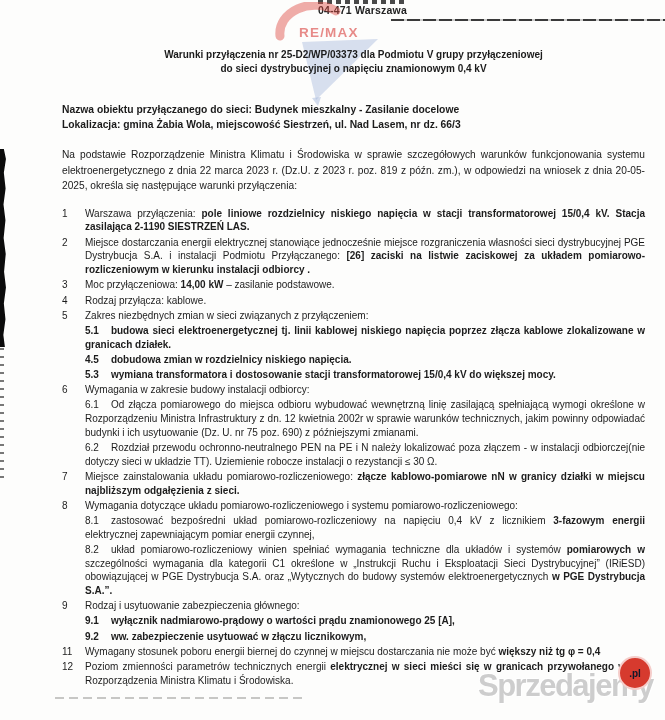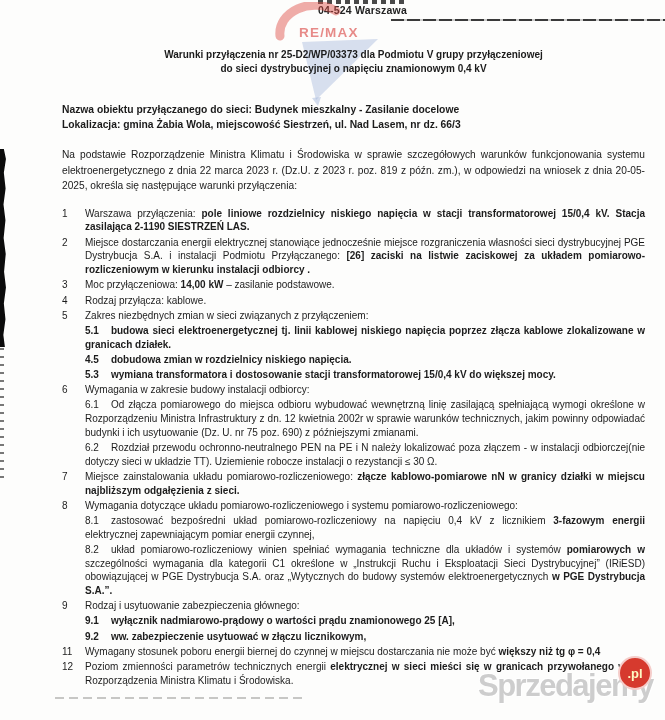--- a/index.html
+++ b/index.html
@@ -72,31 +72,31 @@
   .site-watermark-text{
     font-size:31px;font-weight:700;letter-spacing:-1.5px;
     color:rgba(186,186,186,.72);
     text-shadow:0 0 1px #fff,1px 1px 0 rgba(255,255,255,.85),-1px -1px 0 rgba(255,255,255,.85);
     position:absolute;left:8px;top:10px;white-space:nowrap;
   }
   .site-watermark-badge{
     position:absolute;left:148px;top:-2px;width:34px;height:34px;border-radius:50%;
     display:flex;align-items:center;justify-content:center;
     border:2px solid rgba(255,255,255,.75);
-    color:#fef9c3;font-size:13px;font-weight:700;
+    color:#0f172a;font-size:10px;font-weight:700;
     box-sizing:border-box;
   }
 </style>
 </head>
 <body>
 
 <div class="page">
 
   <div class="clipped-line"></div>
-  <div class="postal-city">04-524 Warszawa</div>
+  <div class="postal-city">04-471 Warszawa</div>
   <div class="head-rule"></div>
 
   <div class="remax">
     <svg width="115" height="105" viewBox="0 0 115 105">
       <path d="M8,34 A35,28 0 0 1 64,9" fill="none" stroke="#dd4a43" stroke-width="9" stroke-linecap="round" opacity="0.45"></path>
       <path d="M30,40 L106,37 L44,98 Z" fill="#9db1d9" opacity="0.40"></path>
       <path d="M40,96 L46,104 L49,95 Z" fill="#9db1d9" opacity="0.45"></path>
     </svg>
     <div class="remax-text" style="color: rgba(216, 62, 58, 0.6);">RE/MAX</div>
   </div>

